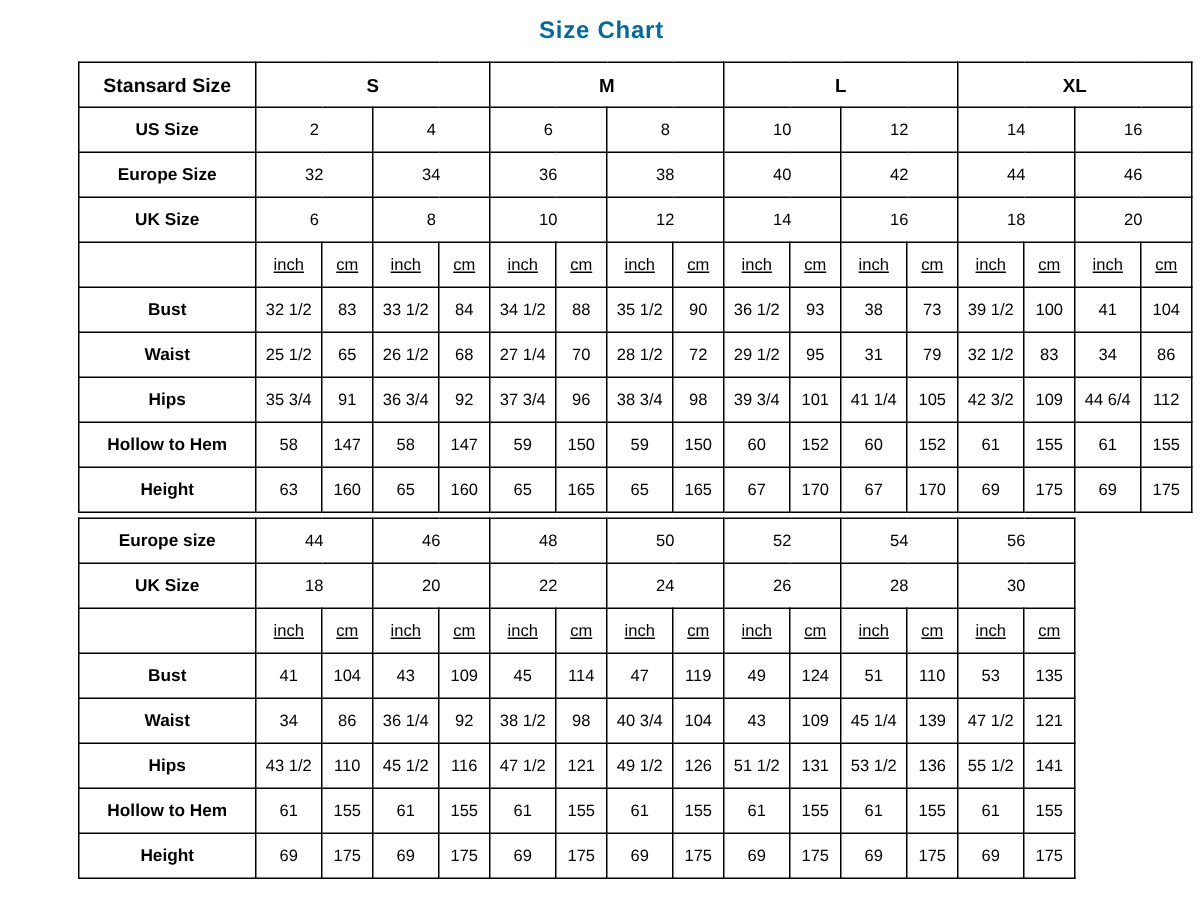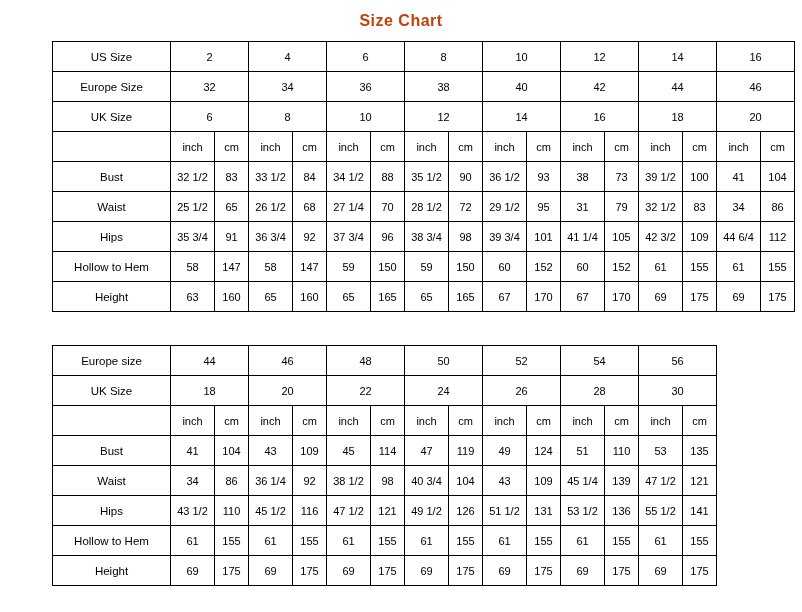--- a/index.html
+++ b/index.html
@@ -19,53 +19,54 @@
     height: 612px;
     position: relative;
     box-sizing: border-box;
   }
   .title {
     position: absolute;
     top: 12px;
     left: 0;
     width: 802px;
     text-align: center;
-    color: #c2410c;
+    color: #0369a1;
     font-size: 16px;
     font-weight: bold;
     letter-spacing: 0.5px;
   }
   table.chart {
     border-collapse: collapse;
     table-layout: fixed;
     font-size: 11px;
   }
   table.chart td {
     border: 1px solid #000000;
     text-align: center;
     vertical-align: middle;
     padding: 0;
     height: 29px;
     overflow: hidden;
     white-space: nowrap;
   }
   .rowlabel {
-    font-weight: normal;
+    font-weight: bold;
     font-size: 11.5px;
   }
   .hdr {
     font-weight: bold;
     font-size: 12.5px;
   }
   .sizehdr {
     font-weight: bold;
     font-size: 13px;
   }
   .unit {
     font-size: 11px;
+    text-decoration: underline;
   }
   .tbl1-wrap {
     position: absolute;
     top: 41px;
     left: 52px;
   }
   .tbl2-wrap {
     position: absolute;
     top: 345px;
     left: 52px;
@@ -93,20 +94,27 @@
         <col style="width:44px">
           <col style="width:34px">
         <col style="width:44px">
           <col style="width:34px">
         <col style="width:44px">
           <col style="width:34px">
         <col style="width:44px">
           <col style="width:34px">
       </colgroup>
       <tbody>
+        <tr>
+          <td class="sizehdr">Stansard Size</td>
+          <td class="hdr" colspan="4">S</td>
+          <td class="hdr" colspan="4">M</td>
+          <td class="hdr" colspan="4">L</td>
+          <td class="hdr" colspan="4">XL</td>
+        </tr>
 
         <tr>
           <td class="rowlabel">US Size</td>
           <td colspan="2">2</td>
           <td colspan="2">4</td>
           <td colspan="2">6</td>
           <td colspan="2">8</td>
           <td colspan="2">10</td>
           <td colspan="2">12</td>
           <td colspan="2">14</td>

